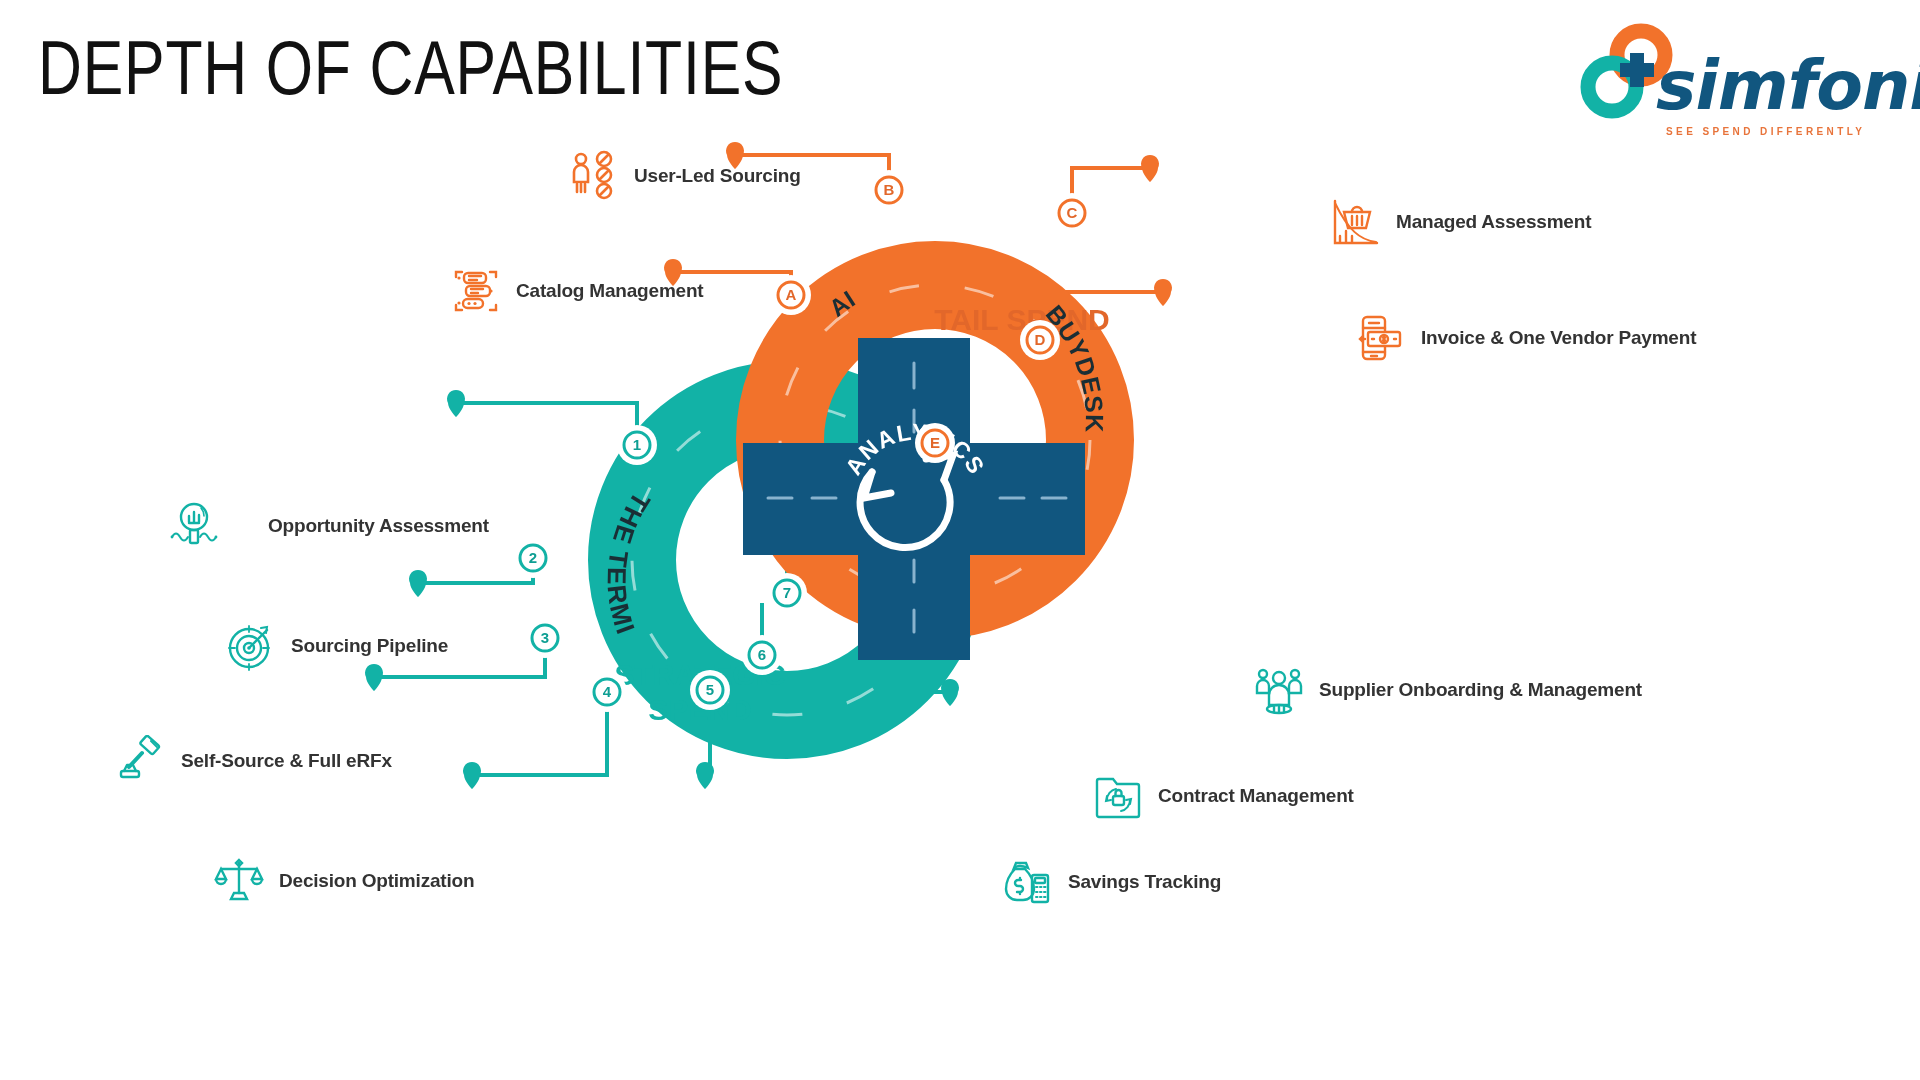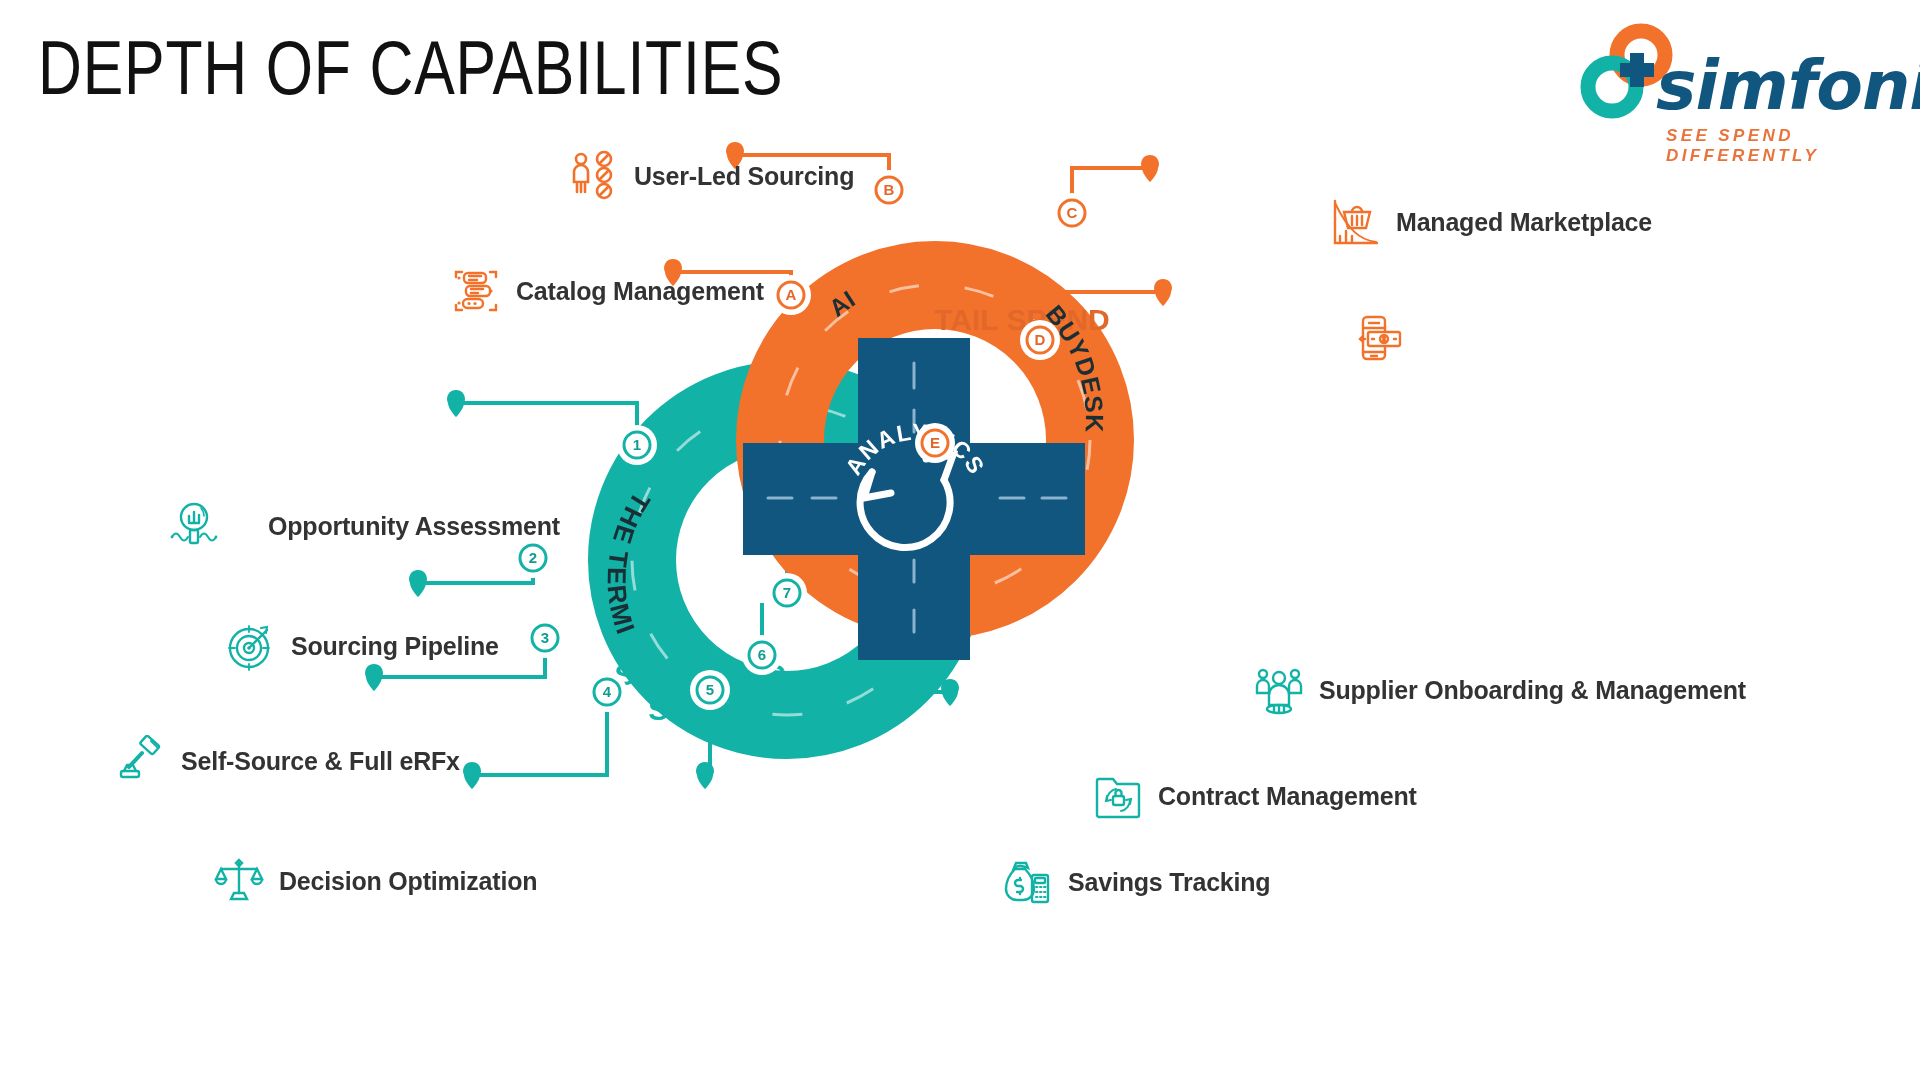--- a/index.html
+++ b/index.html
@@ -30,37 +30,36 @@
   #logo{position:absolute;left:1578px;top:22px;width:310px;height:130px;}
   #logo .mark{position:absolute;left:0;top:0;width:100px;height:100px;}
   #logo .wordmark{
     position:absolute;left:78px;top:30px;
     font-size:68px;font-style:italic;font-weight:bold;
     color:#11567F;letter-spacing:-1px;line-height:1;
     font-family:"DejaVu Sans", sans-serif;
   }
   #logo .tagline{
     position:absolute;left:88px;top:104px;
-    font-size:17px;font-weight:bold;color:#E8743B;
+    font-size:10px;font-weight:bold;color:#E8743B;
     letter-spacing:3.4px;
     font-family:"Liberation Sans", sans-serif;
-    font-style:italic;
   }
 
   
   #diagram{position:absolute;left:0;top:120px;width:1920px;height:960px;}
 
   
   .cap-label{
     position:absolute;
     display:flex;align-items:center;gap:14px;
     white-space:nowrap;
   }
   .cap-label .txt{
-    font-size:25px;font-weight:bold;color:#333333;
+    font-size:19px;font-weight:bold;color:#333333;
     font-family:"Liberation Sans", sans-serif;
     letter-spacing:-0.2px;
   }
   .ico{width:52px;height:52px;flex:0 0 52px;display:block;}
 </style>
 </head>
 <body>
 
 <div id="slide">
 
@@ -271,33 +270,34 @@
 
   <div class="cap-label" style="left:1330px;top:196px;">
     <svg class="ico" viewBox="0 0 52 52" fill="none" stroke="#F2722B" stroke-width="2.4" stroke-linecap="round">
       <path d="M5 5 v42 h42"></path>
       <path d="M5 7 C 18 34 30 44 46 46" stroke-width="2"></path>
       <path d="M14 16 h26 l-4 16 h-18 z"></path>
       <path d="M22 16 a5 5 0 0 1 10 0"></path>
       <path d="M22 20 v9 M27 20 v9 M32 20 v9"></path>
       <path d="M10 40 v6 M16 35 v11 M22 40 v6"></path>
     </svg>
-    <span class="txt">Managed Marketplace</span>
+    <span class="txt">Managed Assessment</span>
   </div>
 
   <div class="cap-label" style="left:1355px;top:312px;">
     <svg class="ico" viewBox="0 0 52 52" fill="none" stroke="#F2722B" stroke-width="2.4" stroke-linecap="round">
       <rect x="8" y="5" width="22" height="42" rx="4"></rect>
       <path d="M14 11 h10 M8 16 h22 M8 40 h22 M16 44 h6"></path>
       <rect x="13" y="20" width="32" height="14" rx="2" fill="#fff"></rect>
       <circle cx="29" cy="27" r="4"></circle>
         <path d="M29 24.5 v5 M27.7 25.5 h2.6 M27.7 28.5 h2.6"></path>
       <path d="M17 27 h2 M39 27 h2"></path>
       <path d="M10 27 h-4 M8 24 l-3 3 l3 3"></path>
     </svg>
+    <span class="txt">Invoice &amp; One Vendor Payment</span>
   </div>
 
   <div class="cap-label" style="left:1253px;top:664px;">
     <svg class="ico" viewBox="0 0 52 52" fill="none" stroke="#12B2A6" stroke-width="2.4" stroke-linecap="round">
       <circle cx="10" cy="10" r="4"></circle>
         <path d="M4 22 a6 6 0 0 1 12 0 v7 h-12 z"></path>
       <circle cx="42" cy="10" r="4"></circle>
         <path d="M36 22 a6 6 0 0 1 12 0 v7 h-12 z"></path>
       <circle cx="26" cy="14" r="6"></circle>
         <path d="M16 31 a10 10 0 0 1 20 0 v10 h-20 z"></path>

